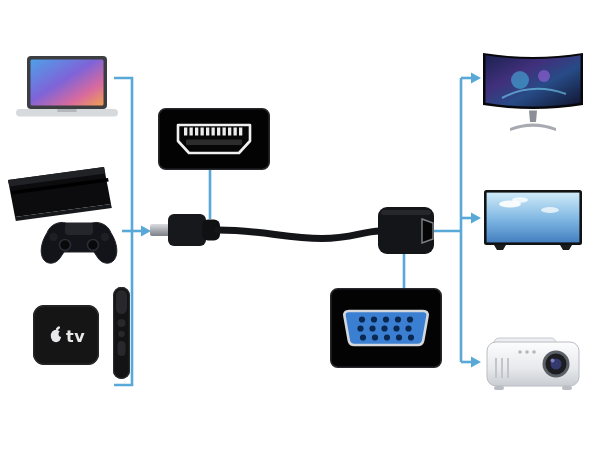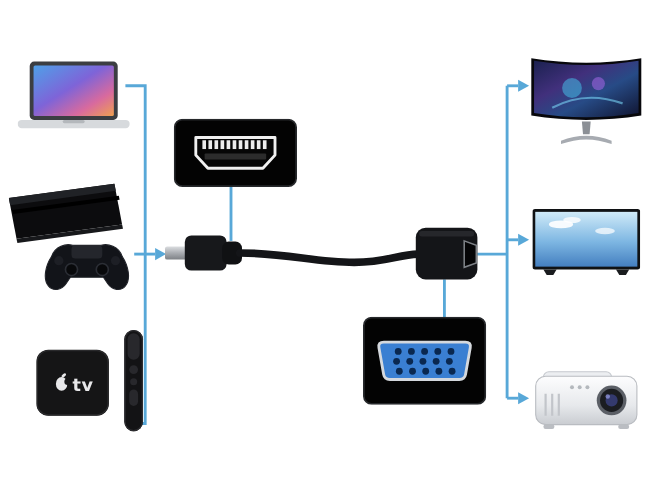--- a/index.html
+++ b/index.html
@@ -66,21 +66,21 @@
         <path fill="#121419" stroke="#22242a" stroke-width="1" d="M39,73 C42,64 52,61 58,63 L84,63 C90,61 100,64 103,73 C109,82 111,94 106,100 C102,105 94,104 90,98 L86,92 L56,92 L52,98 C48,104 40,105 36,100 C31,94 33,82 39,73 Z"></path>
         <rect x="57" y="63" width="28" height="12" rx="3.5" fill="#24262c"></rect>
         <circle cx="57" cy="85" r="5.5" fill="#08090b" stroke="#2b2e35" stroke-width="1.5"></circle>
         <circle cx="85" cy="85" r="5.5" fill="#08090b" stroke="#2b2e35" stroke-width="1.5"></circle>
         <circle cx="45.5" cy="77" r="4.2" fill="#1d1f25"></circle>
         <circle cx="97" cy="77" r="4.2" fill="#1d1f25"></circle>
       </g>
     </svg>
   </figure>
 
-  <figure class="dev" style="left:16px;top:298px;width:102px;height:96px;padding-left:17px;">
+  <figure class="dev" style="left:16px;top:285px;width:102px;height:96px;padding-left:17px;">
     <svg viewBox="0 0 102 96">
       <g>
         <rect x="0" y="20" width="66" height="60" rx="11" fill="#151516"></rect>
         <rect x="0.8" y="20.8" width="64.4" height="58.4" rx="10.4" fill="none" stroke="#2a2a2c" stroke-width="1.2"></rect>
         <g>
           <ellipse cx="23" cy="51" rx="5.2" ry="6.2" fill="#e8e8ea"></ellipse>
           <circle cx="28.5" cy="49" r="3" fill="#151516"></circle>
           <ellipse cx="25" cy="43.2" rx="2.4" ry="1.3" fill="#e8e8ea" transform="rotate(-38 25 43.2)"></ellipse>
         </g>
         <text class="logo-text" x="33" y="57" font-size="16" fill="#e8e8ea">tv</text>

